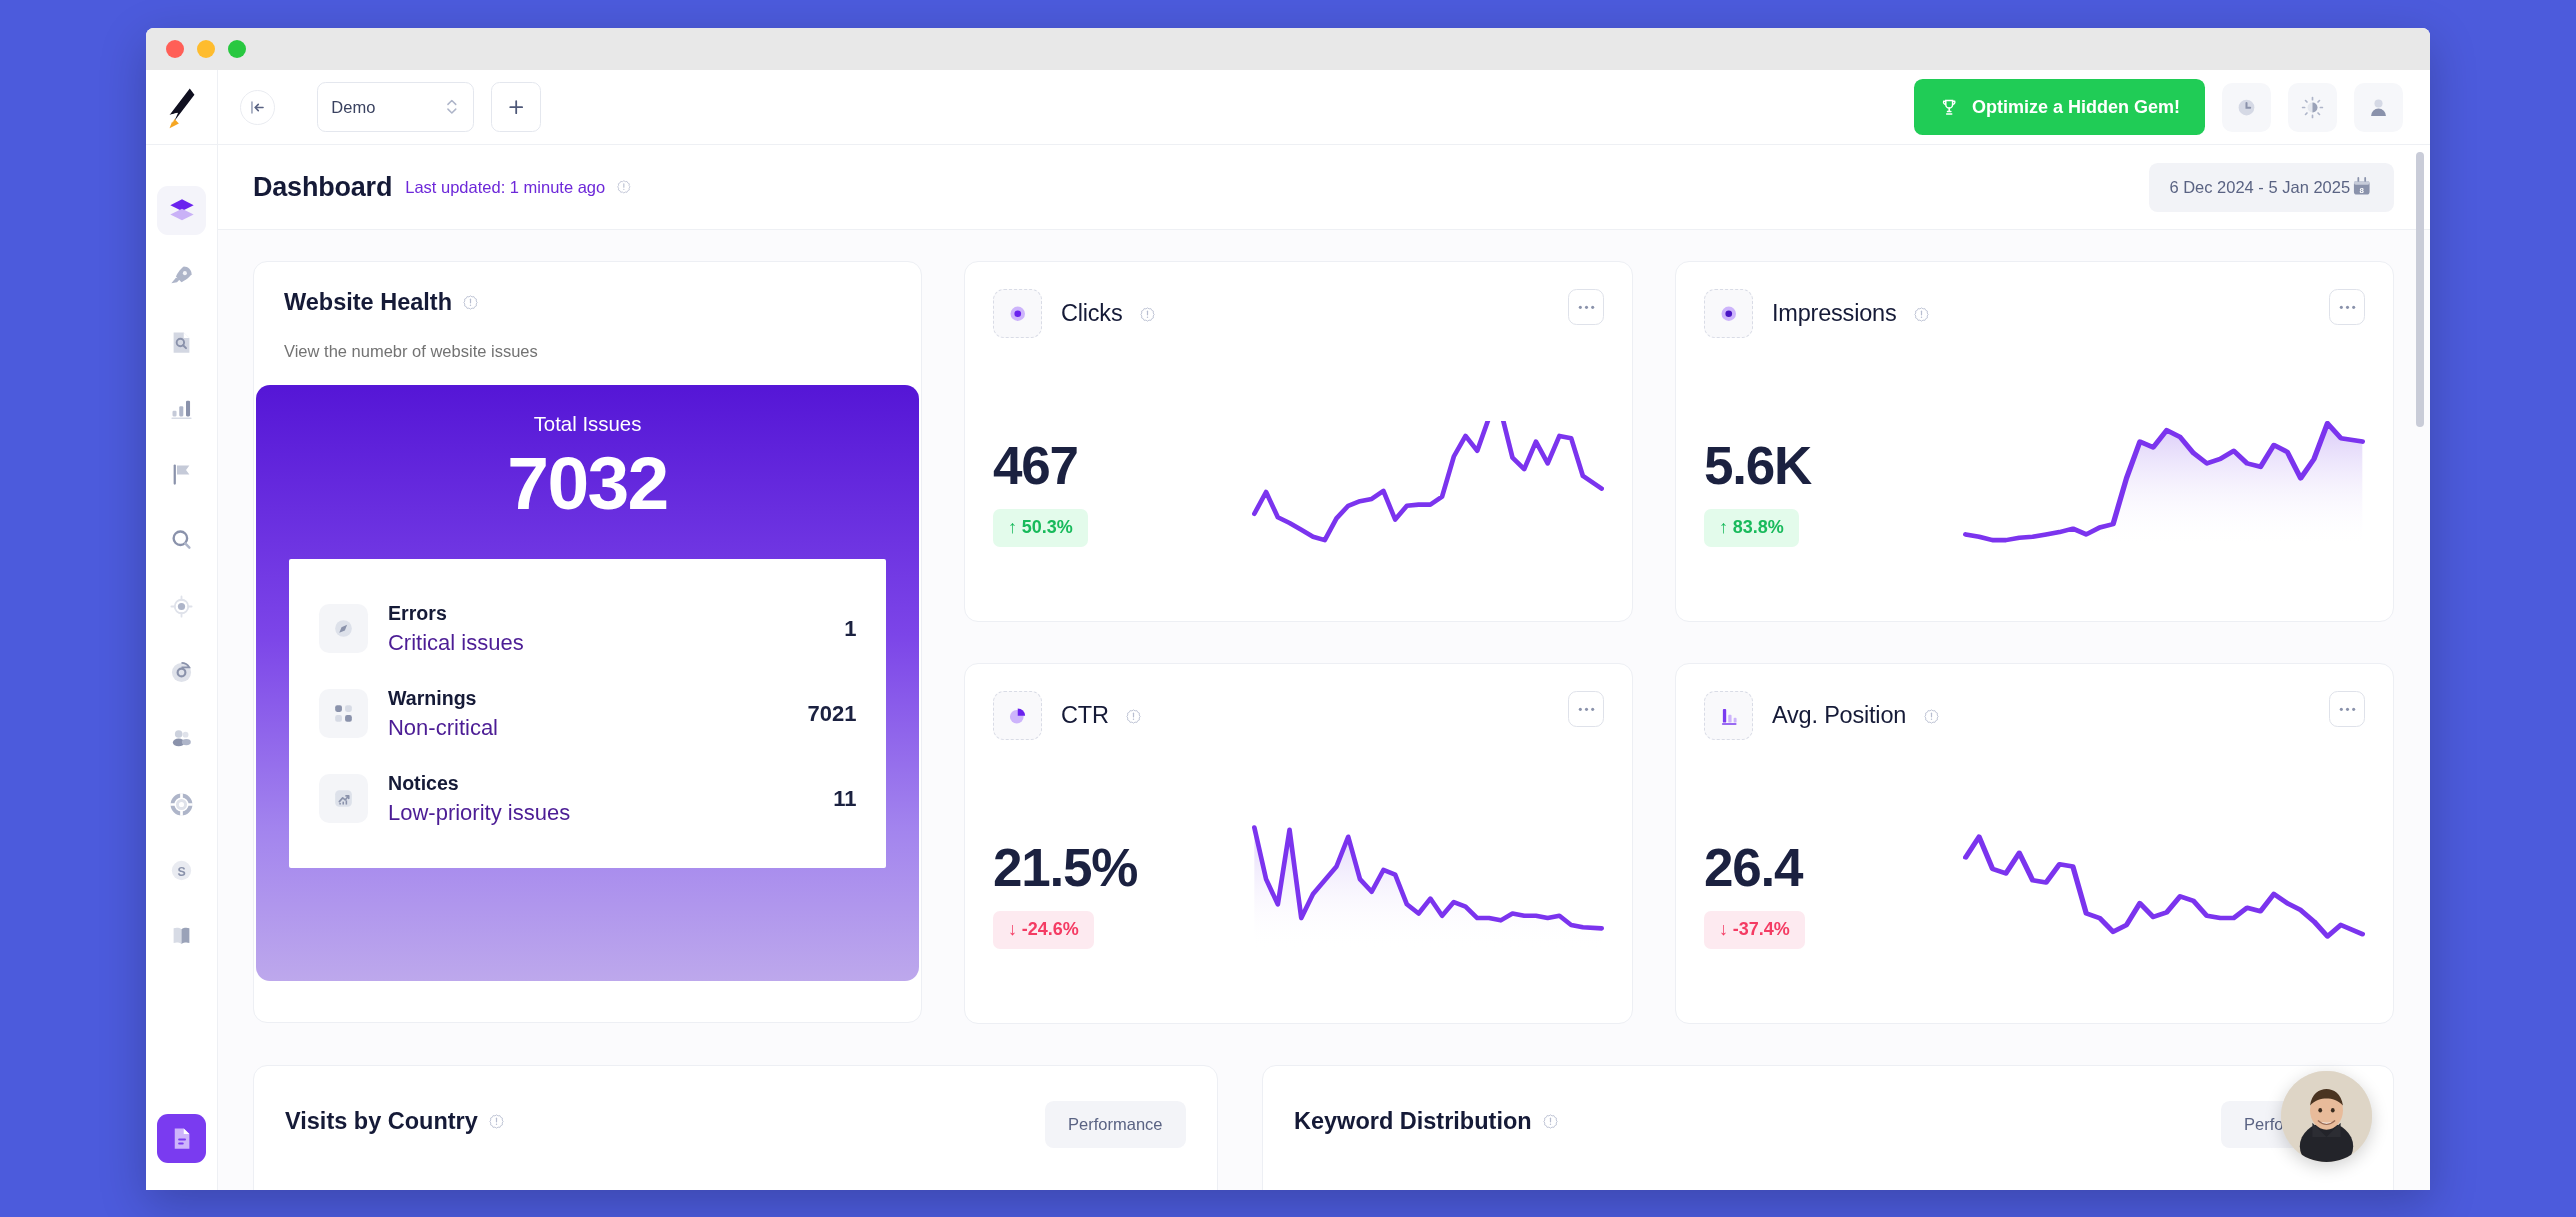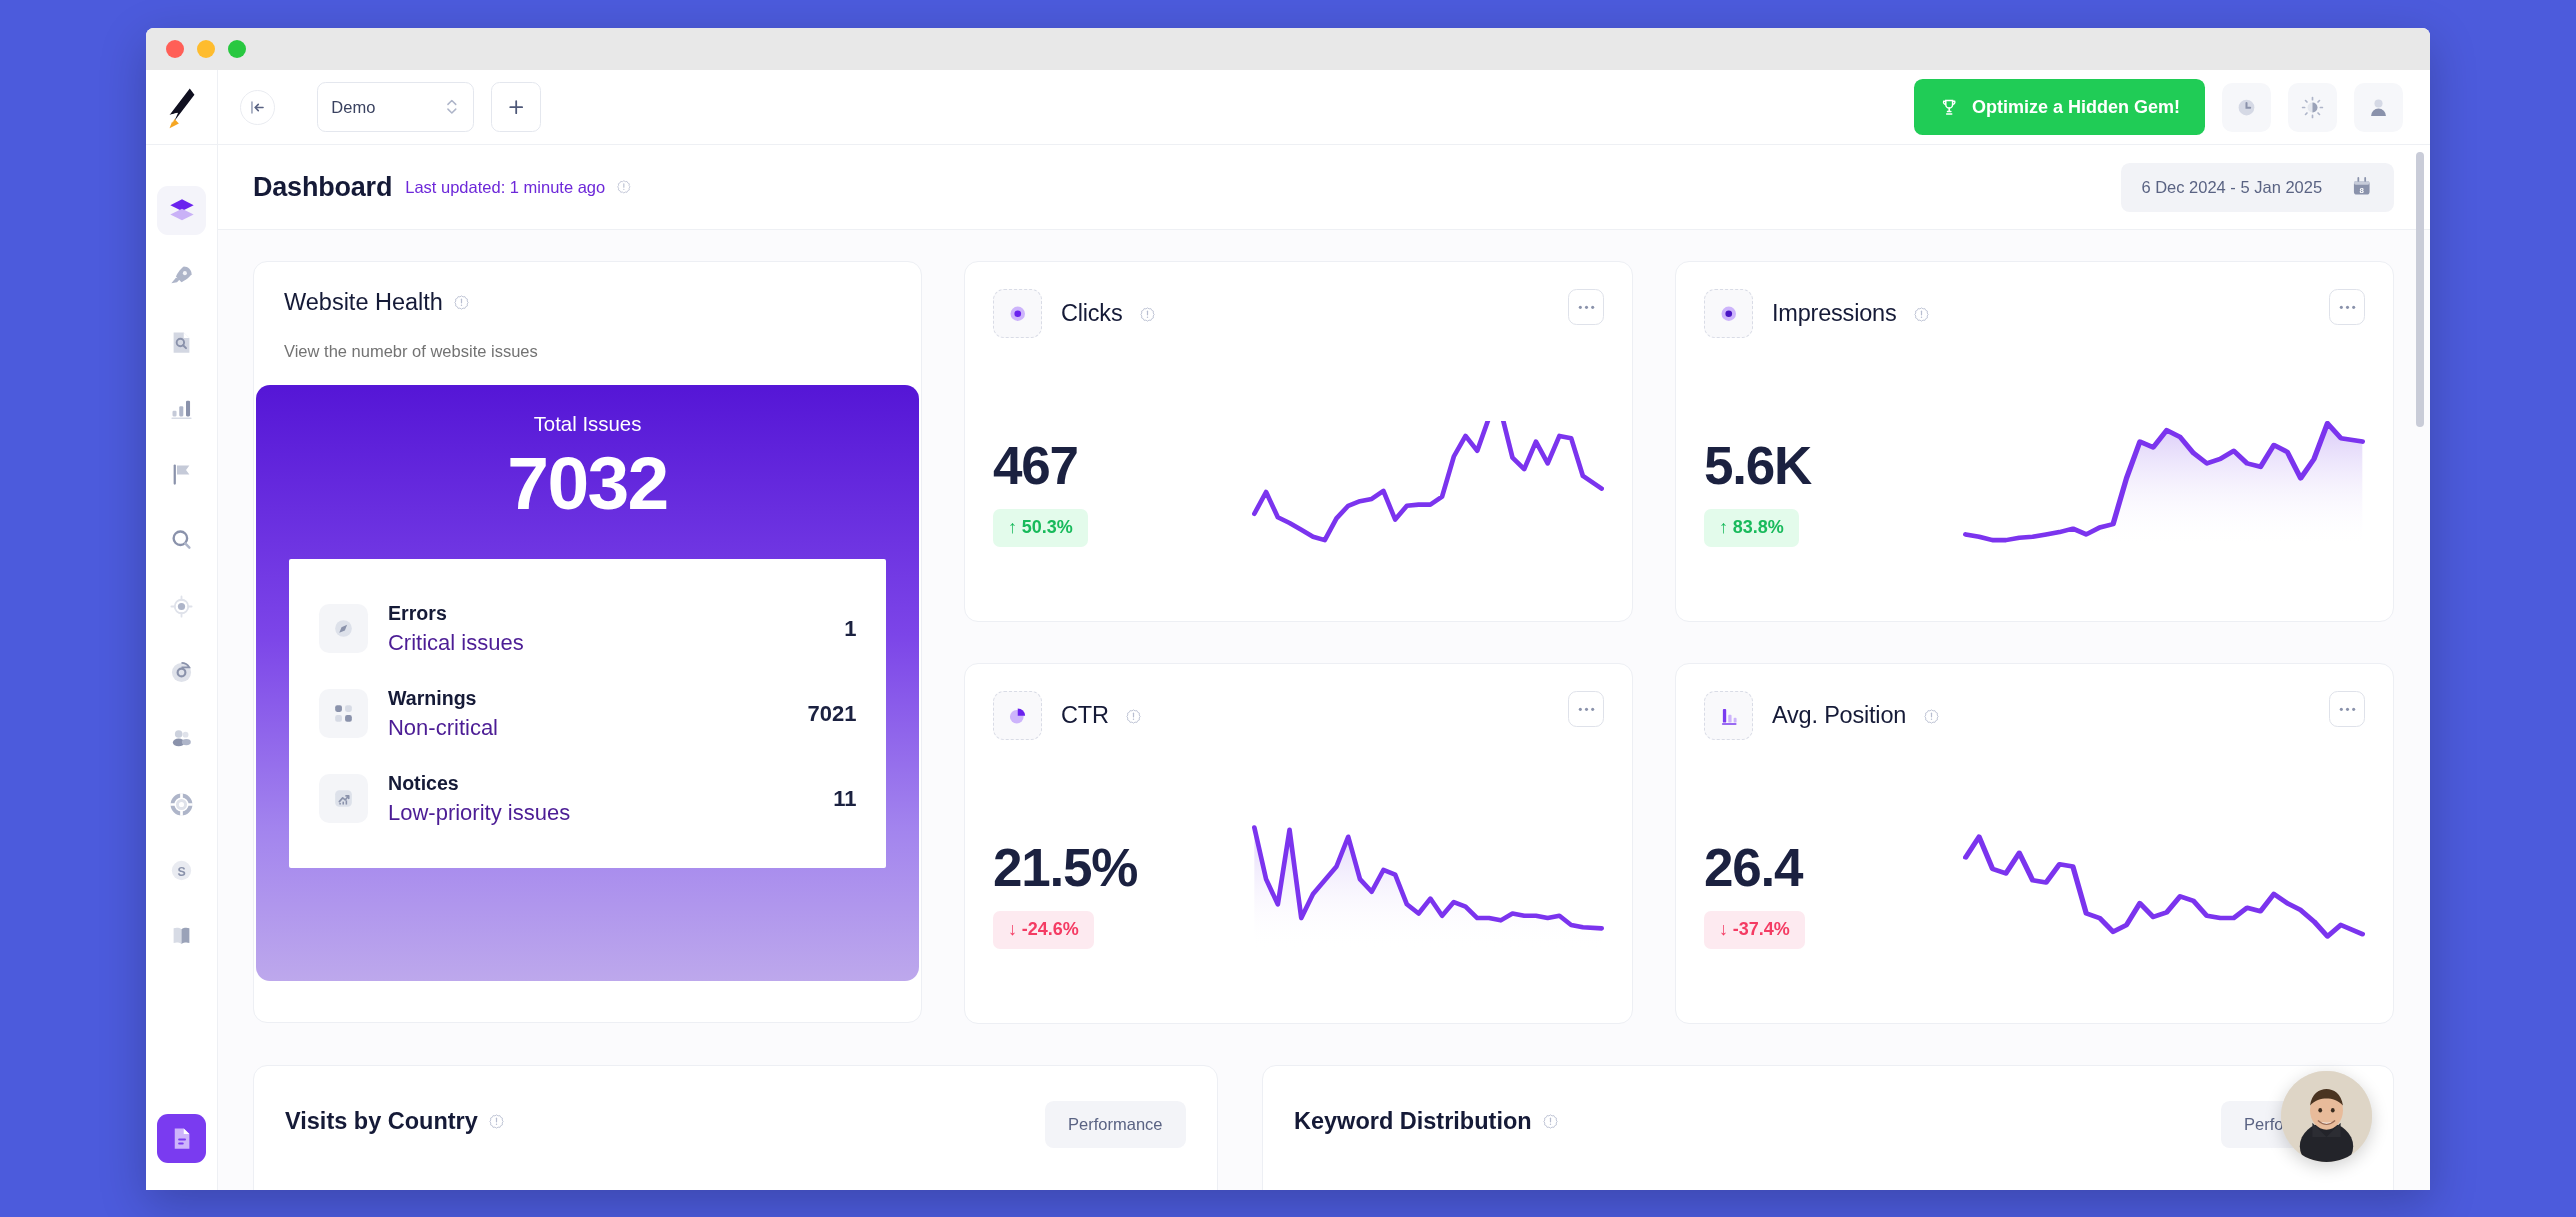--- a/index.html
+++ b/index.html
@@ -161,21 +161,21 @@
     letter-spacing: -0.2px;
   }
   .last-updated {
     font-size: 16.5px; color: #6d28d9; margin-left: 13px;
   }
   .head-spacer { flex: 1 1 auto; }
   .daterange {
     height: 49px;
     background: #f2f3f7;
     border-radius: 8.6px;
-    display: flex; align-items: center; gap: 28px;
+    display: flex; align-items: center; gap: 0;
     padding: 0 20.4px;
     cursor: pointer;
   }
   .daterange .txt { font-size: 16.5px; color: #5a6383; font-weight: 400; }
 
   
   .scroll-area {
     flex: 1 1 auto;
     background: #fbfbfd;
     padding: 31px 36px 0 35px;
@@ -245,21 +245,21 @@
     grid-row: 1 / span 2;
     background: #fff;
     border: 0.8px solid #edeff4;
     border-radius: 14px;
     overflow: hidden;
     height: 762px;
     position: relative;
   }
   .health-head { padding: 27px 30px 23.5px 30px; }
   .health-title {
-    font-size: 23.5px; font-weight: 400; color: #151a37;
+    font-size: 23.5px; font-weight: 700; color: #151a37;
     display: flex; align-items: center;
   }
   .health-sub { font-size: 16.5px; color: #737373; margin-top: 26px; }
   .health-gradient {
     background: linear-gradient(180deg, #5516d6 0%, #7c45e8 42%, #a385ee 75%, #bda8ec 100%);
     border-radius: 14px;
     margin: 0 1.6px;
     padding: 28px 0 0 0;
     min-height: 596px;
   }

